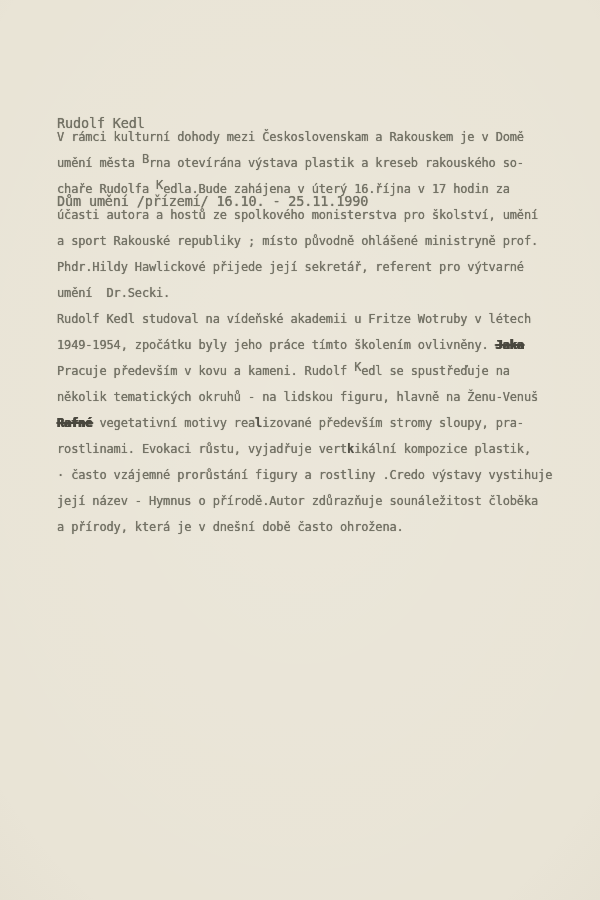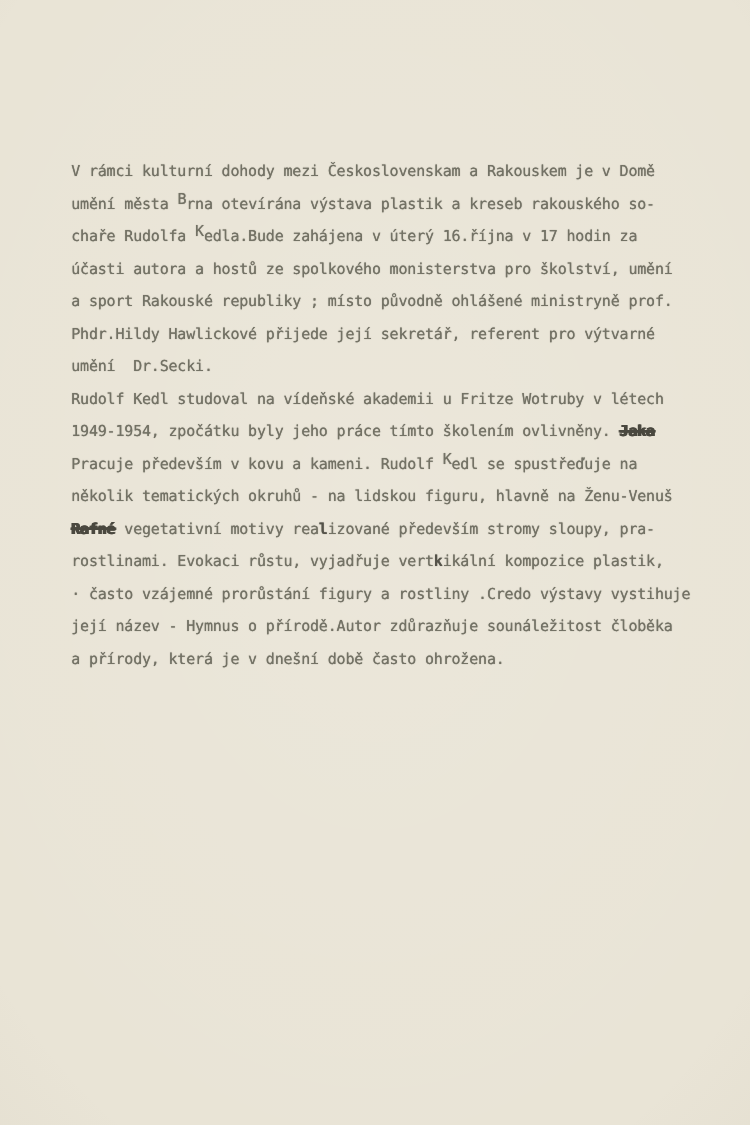--- a/index.html
+++ b/index.html
@@ -58,14 +58,18 @@
     text-decoration: line-through;
     text-decoration-thickness: 2px;
     text-shadow: 0.6px 0 0 #4a483f, -0.6px 0 0 #4a483f;
     margin-top: 32px;
   }
 </style>
 </head>
 <body>
 
 <div class="paper">
+  <div class="header typed">
+    <div class="line">Rudolf Kedl</div>
+    <div class="line">Dům umění /přízemí/ 16.10. - 25.11.1990</div>
+  </div>
   <div class="body-text typed" id="body-lines"><div class="line"><span>V rámci kulturní dohody mezi Československam a Rakouskem je v Domě</span></div><div class="line"><span>umění města </span><span class="seg-sup">B</span><span>rna otevírána výstava plastik a kreseb rakouského so-</span></div><div class="line"><span>chaře Rudolfa </span><span class="seg-sup">K</span><span>edla.Bude zahájena v úterý 16.října v 17 hodin za</span></div><div class="line"><span>účasti autora a hostů ze spolkového monisterstva pro školství, umění</span></div><div class="line"><span>a sport Rakouské republiky ; místo původně ohlášené ministryně prof.</span></div><div class="line"><span>Phdr.Hildy Hawlickové přijede její sekretář, referent pro výtvarné</span></div><div class="line"><span>umění  Dr.Secki.</span></div><div class="line"><span>Rudolf Kedl studoval na vídeňské akademii u Fritze Wotruby v létech</span></div><div class="line"><span>1949-1954, zpočátku byly jeho práce tímto školením ovlivněny. </span><span class="seg-strike">Jaka</span></div><div class="line"><span>Pracuje především v kovu a kameni. Rudolf </span><span class="seg-sup">K</span><span>edl se spustřeďuje na</span></div><div class="line"><span>několik tematických okruhů - na lidskou figuru, hlavně na Ženu-Venuš</span></div><div class="line"><span class="seg-strike">Rafné</span><span> vegetativní motivy rea</span><span class="seg-b">l</span><span>izované především stromy sloupy, pra-</span></div><div class="line"><span>rostlinami. Evokaci růstu, vyjadřuje vert</span><span class="seg-b">k</span><span>ikální kompozice plastik,</span></div><div class="line"><span>· často vzájemné prorůstání figury a rostliny .Credo výstavy vystihuje</span></div><div class="line"><span>její název - Hymnus o přírodě.Autor zdůrazňuje sounáležitost čloběka</span></div><div class="line"><span>a přírody, která je v dnešní době často ohrožena.</span></div></div>
 </div>
 
 </body></html>

